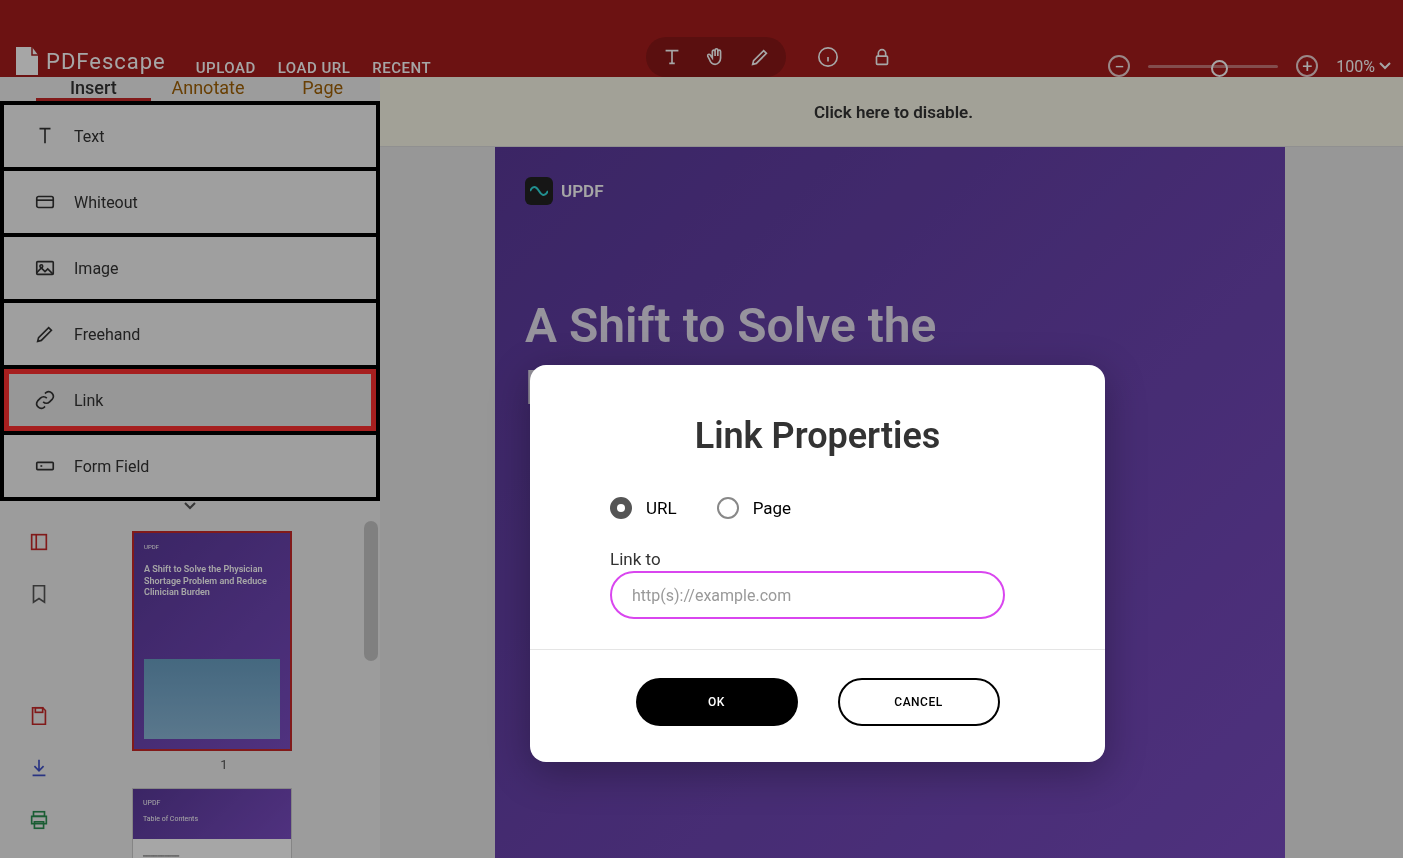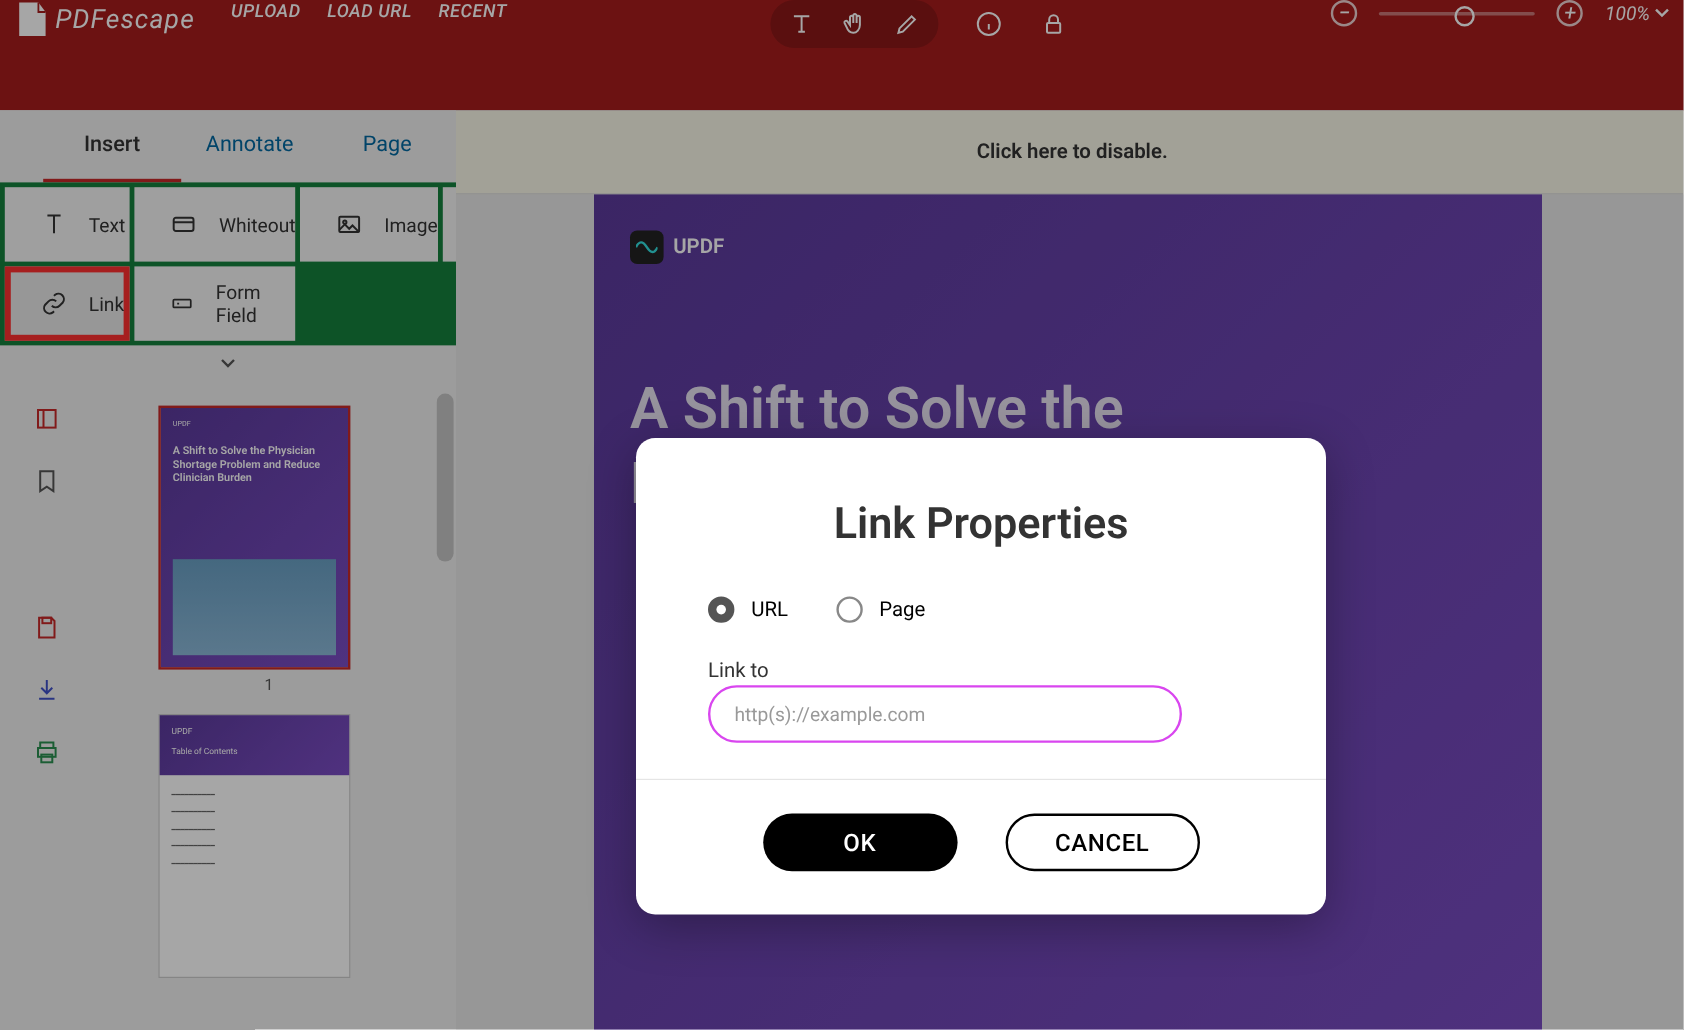--- a/index.html
+++ b/index.html
@@ -1,38 +1,38 @@
 <!DOCTYPE html>
 <html><head>
 <meta charset="utf-8">
 <style>
 * { margin: 0; padding: 0; box-sizing: border-box; font-family: -apple-system, BlinkMacSystemFont, "Segoe UI", Roboto, sans-serif; }
 body { width: 1403px; height: 858px; overflow: hidden; background: #f5f5f5; position: relative; }
 
-.header { height: 92px; background: #a61d1d; display: flex; align-items: flex-start; padding: 0 12px; color: #fff; font-style: italic; }
+.header { height: 77px; background: #a61d1d; display: flex; align-items: flex-end; padding: 0 12px; color: #fff; }
 .logo { display: flex; align-items: center; gap: 6px; margin-right: 30px; }
 .logo-text { font-size: 22px; font-weight: 400; letter-spacing: 1px; }
 .nav-links { display: flex; gap: 22px; font-size: 15px; font-weight: 500; letter-spacing: 0.5px; }
 .nav-links span { cursor: pointer; }
 .header-center { flex: 1; display: flex; justify-content: center; align-items: center; gap: 30px; }
 .tool-pill { background: #8a1818; border-radius: 24px; padding: 8px 14px; display: flex; gap: 20px; align-items: center; }
 .tool-icon { width: 24px; height: 24px; display: flex; align-items: center; justify-content: center; cursor: pointer; }
 .tool-icon svg { width: 22px; height: 22px; fill: none; stroke: #fff; stroke-width: 1.8; }
 .header-right { display: flex; align-items: center; gap: 18px; }
 .zoom-slider { width: 130px; height: 3px; background: rgba(255,255,255,0.4); position: relative; border-radius: 2px; }
 .zoom-slider::after { content: ""; position: absolute; left: 48%; top: -5px; width: 13px; height: 13px; border-radius: 50%; border: 2px solid #fff; }
 .zoom-btn { width: 22px; height: 22px; border: 2px solid rgba(255,255,255,0.8); border-radius: 50%; display: flex; align-items: center; justify-content: center; font-size: 18px; color: #fff; cursor: pointer; }
 .zoom-text { font-size: 16px; color: #fff; display: flex; align-items: center; gap: 4px; }
 
 .main { display: flex; height: calc(858px - 77px); }
 .sidebar { width: 380px; background: #f0f0f0; display: flex; flex-direction: column; }
 .tabs { display: flex; background: #f0f0f0; height: 60px; }
-.tab { flex: 1; display: flex; align-items: center; justify-content: center; font-size: 18px; color: #0369a1; cursor: pointer; border-bottom: 3px solid transparent; }
+.tab { flex: 1; display: flex; align-items: center; justify-content: center; font-size: 18px; color: #a16207; cursor: pointer; border-bottom: 3px solid transparent; }
 .tab.active { color: #333; border-bottom: 3px solid #c62828; font-weight: 500; margin-left: 36px; }
-.tool-grid { display: grid; grid-template-columns: 1fr 1fr 1fr 1fr; gap: 4px; padding: 4px; background: #15803d; }
+.tool-grid { display: grid; grid-template-columns: 1fr; gap: 4px; padding: 4px; background: #000000; }
 .tool-cell { background: #f5f5f5; height: 62px; display: flex; align-items: center; gap: 18px; padding-left: 30px; font-size: 16px; color: #333; cursor: pointer; }
 .tool-cell svg { width: 22px; height: 22px; stroke: #333; fill: none; stroke-width: 1.8; }
 .tool-cell.highlighted { border: 5px solid #ff3030; padding-left: 25px; background: #e8e8e8; }
 .expand-row { height: 30px; display: flex; align-items: center; justify-content: center; background: #f0f0f0; cursor: pointer; }
 
 .lower-panel { flex: 1; display: flex; background: #f0f0f0; }
 .icon-rail { width: 78px; display: flex; flex-direction: column; align-items: center; padding-top: 20px; gap: 30px; }
 .rail-icon { width: 22px; height: 22px; cursor: pointer; display: flex; align-items: center; justify-content: center; }
 .rail-icon svg { width: 22px; height: 22px; fill: none; stroke-width: 1.8; }
 .thumb-area { flex: 1; padding: 20px 20px 20px 10px; overflow-y: auto; position: relative; }
@@ -46,31 +46,31 @@
 .banner { height: 70px; background: #f9f7e8; display: flex; align-items: center; justify-content: center; font-size: 17px; color: #333; border-bottom: 1px solid #ddd; }
 .banner b { font-weight: 600; margin-left: 4px; }
 .doc-page { position: absolute; left: 115px; top: 70px; width: 790px; height: 800px; background: linear-gradient(135deg, #5b3a9b 0%, #7b4dc4 100%); padding: 30px; }
 .updf-badge { display: flex; align-items: center; gap: 8px; color: #fff; font-size: 17px; font-weight: 600; }
 .updf-logo { width: 28px; height: 28px; background: #222; border-radius: 6px; display: flex; align-items: center; justify-content: center; }
 .doc-title { color: #fff; font-size: 48px; font-weight: 600; margin-top: 90px; line-height: 1.3; opacity: 0.85; }
 
 .overlay { position: absolute; inset: 0; background: rgba(0,0,0,0.35); z-index: 10; }
 .dialog { position: absolute; left: 530px; top: 365px; width: 575px; background: #fff; border-radius: 16px; z-index: 20; box-shadow: 0 10px 40px rgba(0,0,0,0.3); display: flex; flex-direction: column; }
 .dialog-title { font-size: 36px; font-weight: 600; text-align: center; padding: 50px 20px 40px; color: #333; }
-.dialog-body { padding: 0 60px 30px; }
+.dialog-body { padding: 0 80px 30px; }
 .radio-row { display: flex; gap: 40px; align-items: center; margin-bottom: 30px; }
 .radio-opt { display: flex; align-items: center; gap: 14px; font-size: 17px; }
 .radio { width: 22px; height: 22px; border: 2px solid #888; border-radius: 50%; display: flex; align-items: center; justify-content: center; cursor: pointer; }
 .radio.checked { background: #555; border-color: #555; }
 .radio.checked::after { content: ""; width: 8px; height: 8px; background: #fff; border-radius: 50%; }
 .field-label { font-size: 17px; color: #333; margin-bottom: 2px; }
 .text-input { width: 395px; height: 48px; border: 2px solid #d946ef; border-radius: 26px; padding: 0 20px; font-size: 16px; outline: none; }
 .text-input::placeholder { color: #999; }
 .dialog-footer { border-top: 1px solid #e5e5e5; padding: 28px 60px 36px; display: flex; justify-content: center; gap: 40px; }
-.btn { width: 162px; height: 48px; border-radius: 26px; font-size: 20px; font-weight: 500; cursor: pointer; display: flex; align-items: center; justify-content: center; letter-spacing: 0.5px; }
+.btn { width: 162px; height: 48px; border-radius: 26px; font-size: 12px; font-weight: 500; cursor: pointer; display: flex; align-items: center; justify-content: center; letter-spacing: 0.5px; }
 .btn-primary { background: #000; color: #fff; border: none; }
 .btn-secondary { background: #fff; color: #000; border: 2px solid #000; }
 </style>
 </head>
 <body>
 
 <div class="header">
   <div class="logo">
     <svg width="28" height="32" viewBox="0 0 28 32">
         <path d="M4 2h16l6 8v20H4z" fill="#fff"></path>

